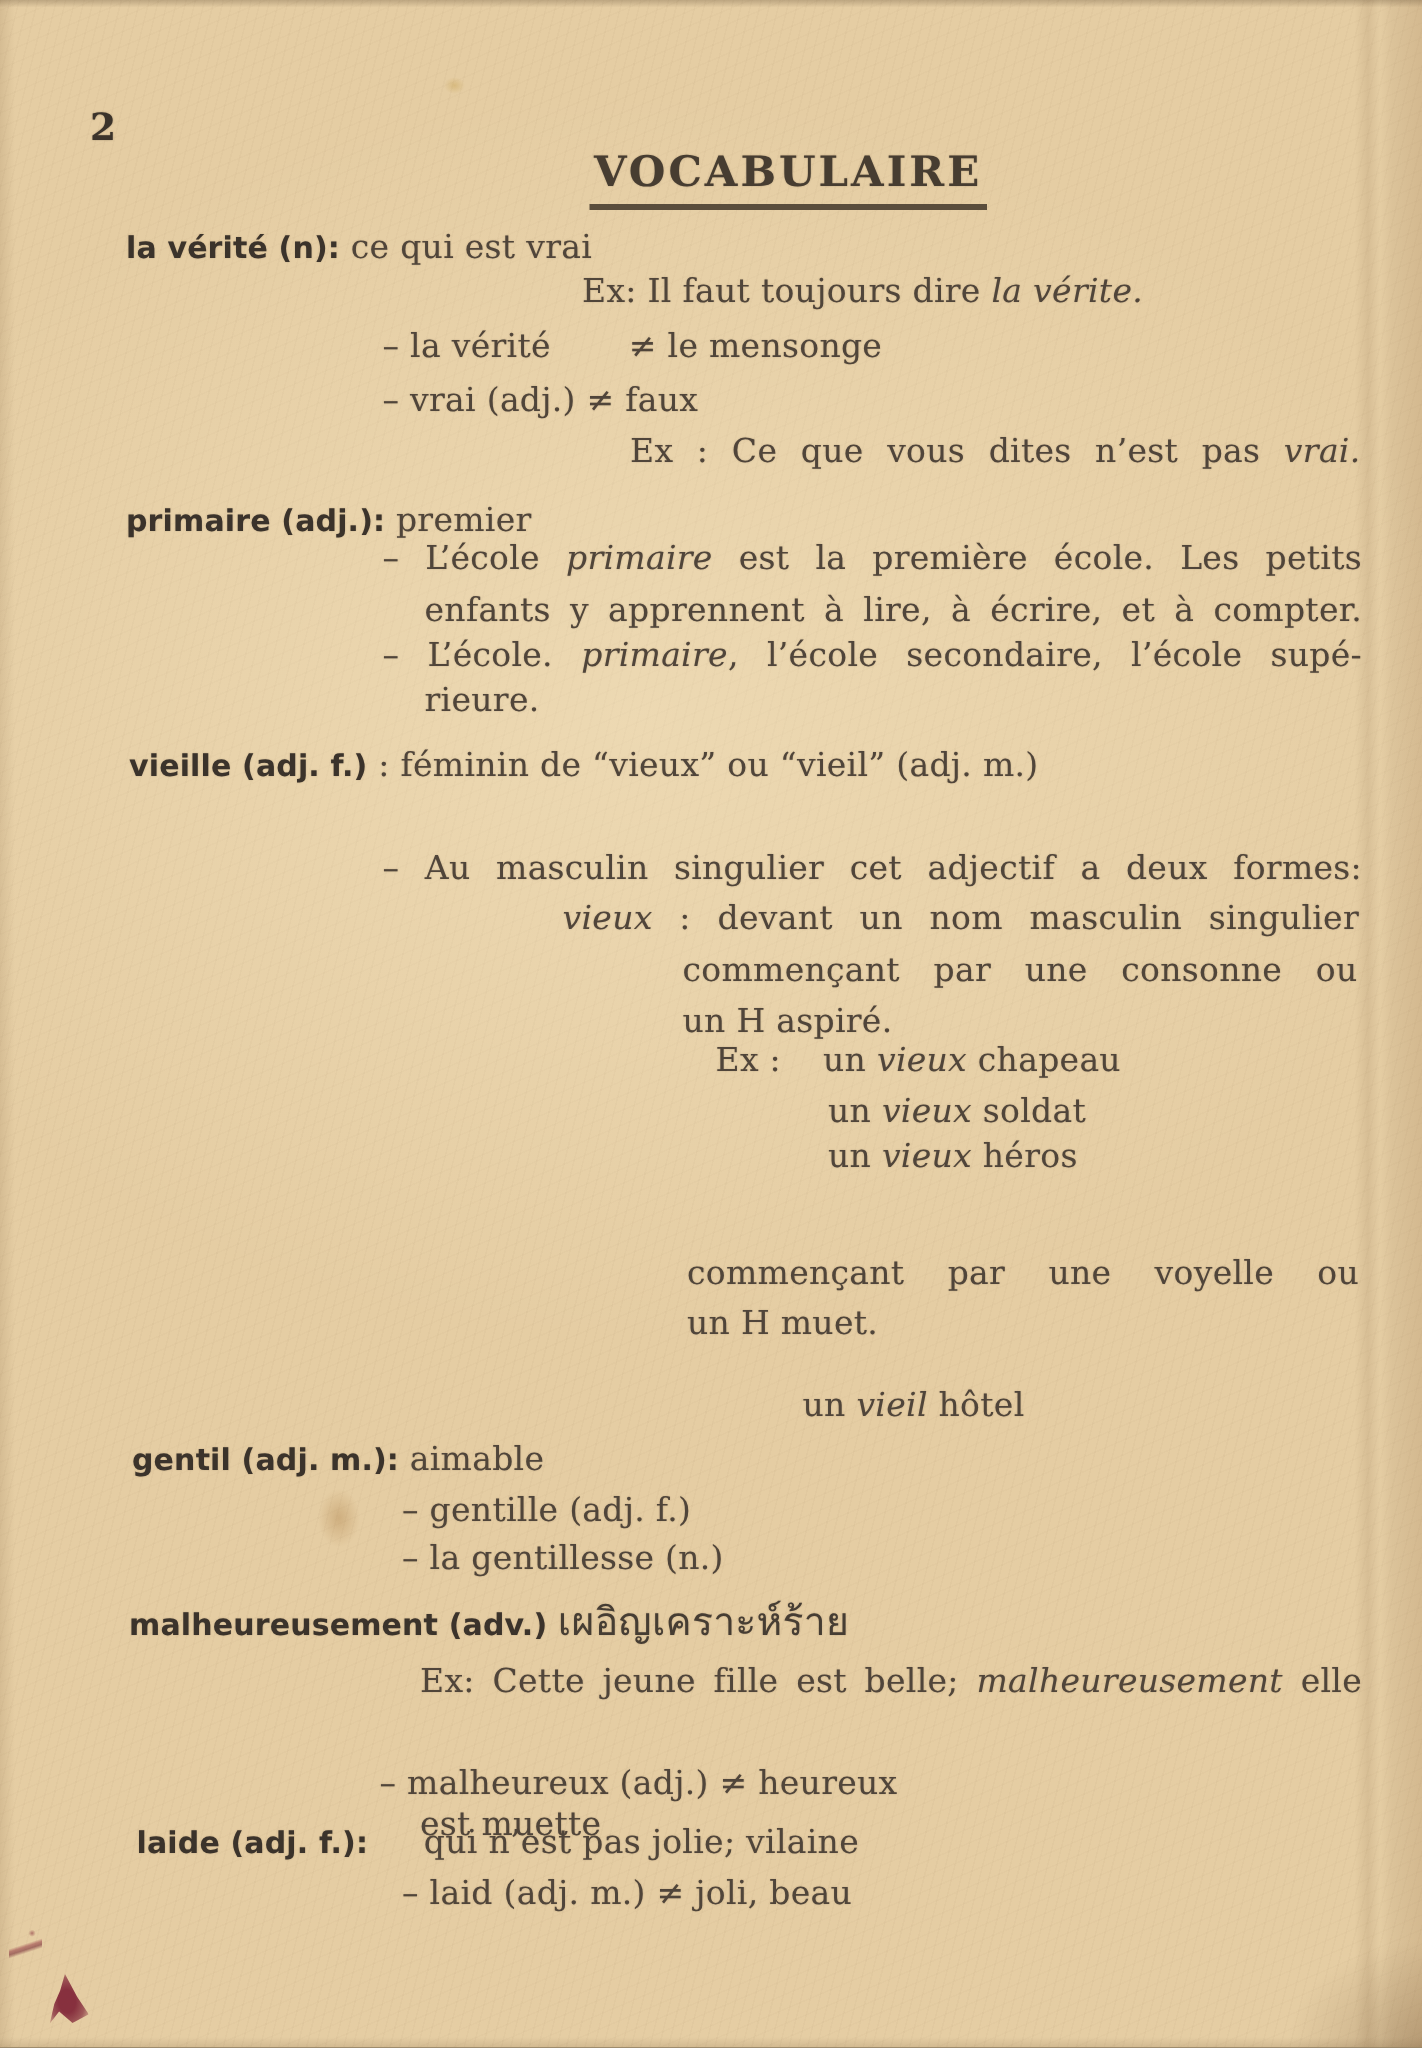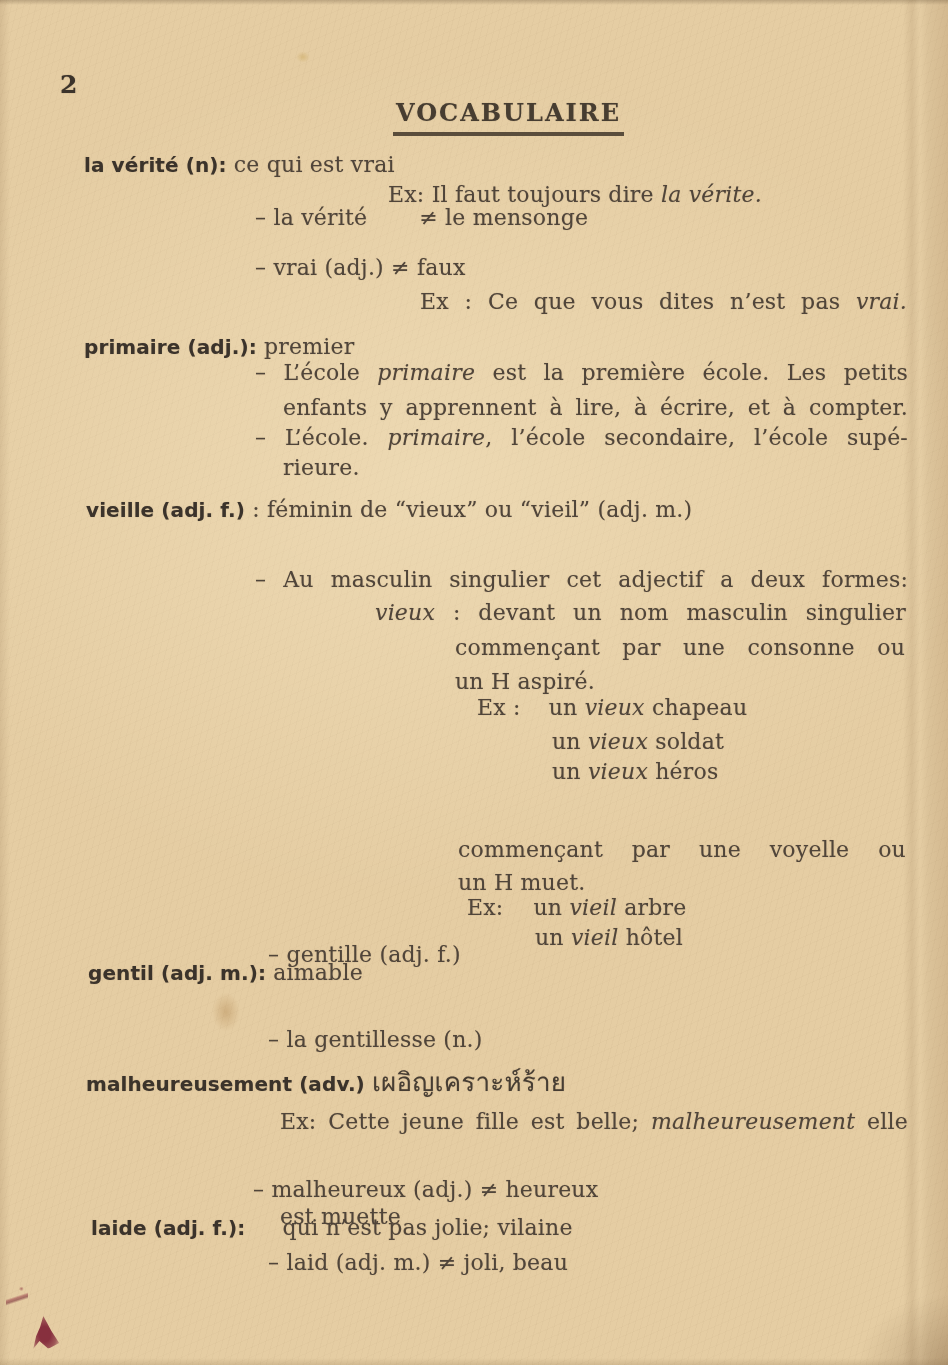--- a/index.html
+++ b/index.html
@@ -24,64 +24,63 @@
   .just{white-space:normal;text-align:justify;text-align-last:justify;}
   .hw{font-family:"DejaVu Sans",sans-serif;font-weight:700;font-size:20px;color:#3b332b;letter-spacing:.1px;margin-left:16px;}
   .rg{font-style:normal;}
   .it{font-style:italic;}
   .th{font-size:26px;font-family:"DejaVu Sans",sans-serif;color:#463d33;text-align:center;}
   .g52{margin-left:52px;}
   .g28{margin-left:28px;}
   .g30{margin-left:30px;}
   .pageno{position:absolute;left:60px;top:70px;font-weight:700;font-size:25px;color:#3b332b;
       text-shadow:0 0 1px rgba(60,45,30,.5);}
-  .title{position:absolute;left:393px;top:98px;font-weight:700;font-size:24px;letter-spacing:2px;
+  .title{position:absolute;left:393px;top:98px;font-weight:700;font-size:28px;letter-spacing:2px;
       color:#473d31;border-bottom:4px solid rgba(71,59,45,.88);padding:0 3px 5px;
       text-shadow:0 0 1px rgba(70,55,40,.4);}
   .mark-a{position:absolute;left:31px;top:1316px;width:27px;height:33px;transform:rotate(-6deg);
       background:radial-gradient(ellipse at 50% 55%, #87303e 30%, rgba(135,48,62,.75) 60%, rgba(135,48,62,.25) 85%);
       clip-path:polygon(52% 0, 76% 48%, 100% 86%, 58% 100%, 28% 74%, 2% 96%, 18% 58%, 36% 32%);}
   .mark-scratch{position:absolute;left:6px;top:1282px;width:22px;height:34px;
       background:linear-gradient(162deg, rgba(150,60,70,0) 42%, rgba(150,60,70,.55) 47%, rgba(120,45,55,.6) 52%, rgba(150,60,70,0) 58%),
                  radial-gradient(circle 3px at 70% 20%, rgba(140,55,65,.6), rgba(140,55,65,0) 80%);}
 </style>
 </head>
 <body>
 
 <div class="page">
   <div class="pageno">2</div>
   <div class="title">VOCABULAIRE</div>
 
   <div class="ln" style="left:68px;top:150px"><span class="hw">la vérité (n):</span><span class="rg"> ce qui est vrai</span></div>
   <div class="ln" style="left:388px;top:180px"><span class="rg">Ex: Il faut toujours dire </span><span class="it">la vérite.</span></div>
-  <div class="ln" style="left:255px;top:203px"><span class="rg">– la vérité</span><span class="rg g52">≠ le mensonge</span></div>
+  <div class="ln" style="left:255px;top:217px"><span class="rg">– la vérité</span><span class="rg g52">≠ le mensonge</span></div>
   <div class="ln" style="left:255px;top:253px"><span class="rg">– vrai (adj.) ≠ faux</span></div>
   <div class="ln just" style="left:420px;top:287px;width:487px"><span class="rg">Ex : Ce que vous dites n’est pas </span><span class="it">vrai.</span></div>
 
   <div class="ln" style="left:68px;top:332px"><span class="hw">primaire (adj.):</span><span class="rg"> premier</span></div>
   <div class="ln just" style="left:255px;top:358px;width:653px"><span class="rg">– L’école </span><span class="it">primaire</span><span class="rg"> est la première école. Les petits</span></div>
   <div class="ln just" style="left:283px;top:393px;width:625px"><span class="rg">enfants y apprennent à lire, à écrire, et à compter.</span></div>
   <div class="ln just" style="left:255px;top:423px;width:653px"><span class="rg">– L’école. </span><span class="it">primaire</span><span class="rg">, l’école secondaire, l’école supé-</span></div>
   <div class="ln" style="left:283px;top:453px"><span class="rg">rieure.</span></div>
 
   <div class="ln" style="left:70px;top:495px"><span class="hw">vieille (adj. f.)</span><span class="rg"> : féminin de “vieux” ou “vieil” (adj. m.)</span></div>
   <div class="ln just" style="left:255px;top:565px;width:653px"><span class="rg">– Au masculin singulier cet adjectif a deux formes:</span></div>
   <div class="ln just" style="left:375px;top:598px;width:531px"><span class="it">vieux</span><span class="rg"> : devant un nom masculin singulier</span></div>
   <div class="ln just" style="left:455px;top:633px;width:450px"><span class="rg">commençant par une consonne ou</span></div>
   <div class="ln" style="left:455px;top:667px"><span class="rg">un H aspiré.</span></div>
   <div class="ln" style="left:477px;top:693px"><span class="rg">Ex :</span><span class="rg g28">un </span><span class="it">vieux</span><span class="rg"> chapeau</span></div>
   <div class="ln" style="left:552px;top:727px"><span class="rg">un </span><span class="it">vieux</span><span class="rg"> soldat</span></div>
   <div class="ln" style="left:552px;top:757px"><span class="rg">un </span><span class="it">vieux</span><span class="rg"> héros</span></div>
   <div class="ln just" style="left:458px;top:835px;width:448px"><span class="rg">commençant par une voyelle ou</span></div>
   <div class="ln" style="left:458px;top:868px"><span class="rg">un H muet.</span></div>
-  <div class="ln" style="left:467px;top:893px"><span class="rg">Ex:</span><span class="rg g30">un </span><span class="it">vieil</span><span class="rg"> arbre</span></div>
   <div class="ln" style="left:535px;top:923px"><span class="rg">un </span><span class="it">vieil</span><span class="rg"> hôtel</span></div>
 
   <div class="ln" style="left:72px;top:958px"><span class="hw">gentil (adj. m.):</span><span class="rg"> aimable</span></div>
-  <div class="ln" style="left:268px;top:940px"><span class="rg">– gentille (adj. f.)</span></div>
+  <div class="ln" style="left:268px;top:993px"><span class="rg">– gentille (adj. f.)</span></div>
   <div class="ln" style="left:268px;top:1025px"><span class="rg">– la gentillesse (n.)</span></div>
 
   <div class="ln" style="left:70px;top:1067px"><span class="hw">malheureusement (adv.) </span><span class="th">เผอิญเคราะห์ร้าย</span></div>
   <div class="ln just" style="left:280px;top:1107px;width:628px"><span class="rg">Ex: Cette jeune fille est belle; </span><span class="it">malheureusement</span><span class="rg"> elle</span></div>
   <div class="ln" style="left:280px;top:1202px"><span class="rg">est muette</span></div>
   <div class="ln" style="left:253px;top:1175px"><span class="rg">– malheureux (adj.) ≠ heureux</span></div>
 
   <div class="ln" style="left:75px;top:1213px"><span class="hw">laide (adj. f.):</span><span class="rg g28" style="margin-left:30px"> qui n’est pas jolie; vilaine</span></div>
   <div class="ln" style="left:268px;top:1248px"><span class="rg">– laid (adj. m.) ≠ joli, beau</span></div>
 

